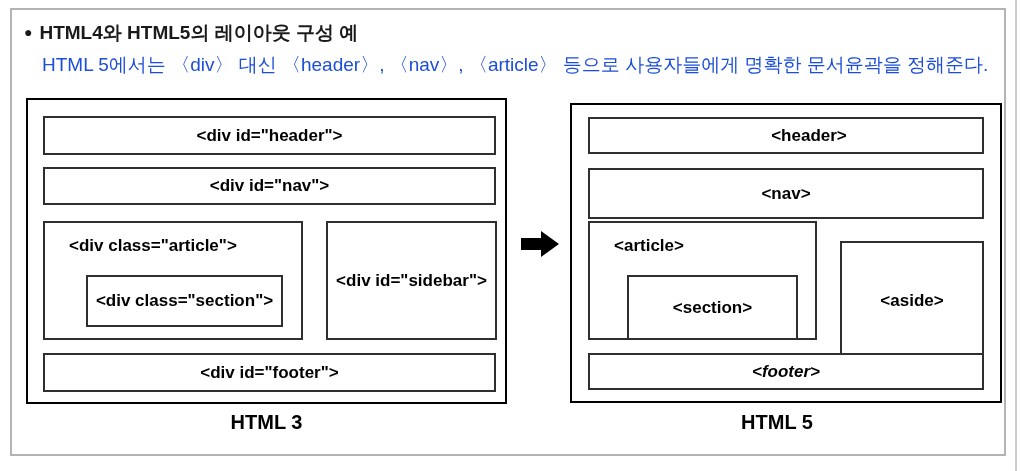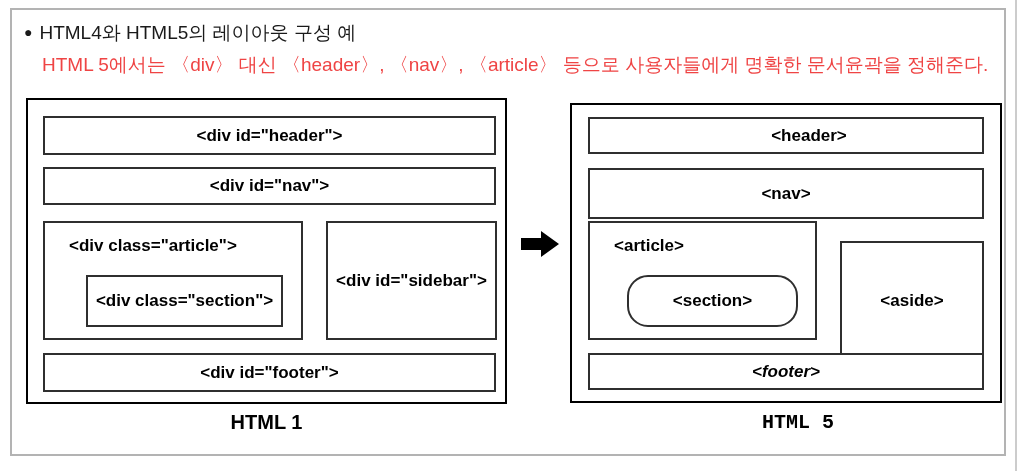--- a/index.html
+++ b/index.html
@@ -26,33 +26,34 @@
     background: #cccccc;
   }
 
   .title-line1 {
     position: absolute;
     left: 24px; top: 20px;
     font-size: 19px;
     line-height: 24px;
     color: #1a1a1a;
     white-space: nowrap;
+    font-weight: bold;
   }
   .title-line1 .bullet {
     display: inline-block;
     font-size: 14px;
     vertical-align: 2px;
     margin-right: 7px;
   }
   .title-line2 {
     position: absolute;
     left: 42px; top: 53px;
     font-size: 19px;
     line-height: 24px;
-    color: #ef4444;
+    color: #1d4ed8;
     white-space: nowrap;
   }
 
   .outer-box {
     position: absolute;
     border: 2px solid #000000;
     background: #ffffff;
   }
   .outer-html4 { left: 26px;  top: 98px;  width: 481px; height: 306px; }
   .outer-html5 { left: 570px; top: 103px; width: 432px; height: 300px; }
@@ -79,37 +80,37 @@
   .h4-section { left: 41px;  top: 52px;  width: 197px; height: 52px; }
   .h4-sidebar { left: 326px; top: 221px; width: 171px; height: 119px; }
   .h4-footer  { left: 43px;  top: 353px; width: 453px; height: 39px; }
 
   
   .h5-header  { left: 588px; top: 117px; width: 396px; height: 37px; padding-left: 46px; }
   .h5-nav     { left: 588px; top: 168px; width: 396px; height: 51px; }
   .h5-article { left: 588px; top: 221px; width: 229px; height: 119px;
                 align-items: flex-start; justify-content: flex-start;
                 padding: 13px 0 0 24px; }
-  .h5-section { left: 37px;  top: 52px;  width: 171px; height: 52px; border-radius: 21px; }
+  .h5-section { left: 37px;  top: 52px;  width: 171px; height: 65px; }
   .h5-aside   { left: 840px; top: 221px; width: 144px; height: 119px; margin-top: 20px; }
   .h5-footer  { left: 588px; top: 353px; width: 396px; height: 37px; font-style: italic; }
 
   
   .nested { position: absolute; }
 
   .caption {
     position: absolute;
     top: 411px;
     font-weight: bold;
     font-size: 20px;
     color: #000000;
     text-align: center;
   }
   .caption-html4 { left: 26px;  width: 481px; }
-  .caption-html5 { left: 582px; width: 432px; font-family: Liberation Mono, monospace; }
+  .caption-html5 { left: 561px; width: 432px; }
 
   .arrow {
     position: absolute;
     left: 521px; top: 231px;
     width: 38px; height: 26px;
   }
 </style>
 </head>
 <body>
 
@@ -123,21 +124,21 @@
 
 <div class="outer-box outer-html4"></div>
 <div class="inner-box h4-header">&lt;div id="header"&gt;</div>
 <div class="inner-box h4-nav">&lt;div id="nav"&gt;</div>
 <div class="inner-box h4-article">
   <span>&lt;div class="article"&gt;</span>
   <div class="inner-box nested h4-section">&lt;div class="section"&gt;</div>
 </div>
 <div class="inner-box h4-sidebar">&lt;div id="sidebar"&gt;</div>
 <div class="inner-box h4-footer">&lt;div id="footer"&gt;</div>
-<div class="caption caption-html4">HTML 1</div>
+<div class="caption caption-html4">HTML 3</div>
 
 <svg class="arrow" viewBox="0 0 38 26">
   <polygon points="0,7 20,7 20,0 38,13 20,26 20,19 0,19" fill="#000000"></polygon>
 </svg>
 
 <div class="outer-box outer-html5"></div>
 <div class="inner-box h5-header">&lt;header&gt;</div>
 <div class="inner-box h5-nav">&lt;nav&gt;</div>
 <div class="inner-box h5-article">
   <span>&lt;article&gt;</span>

